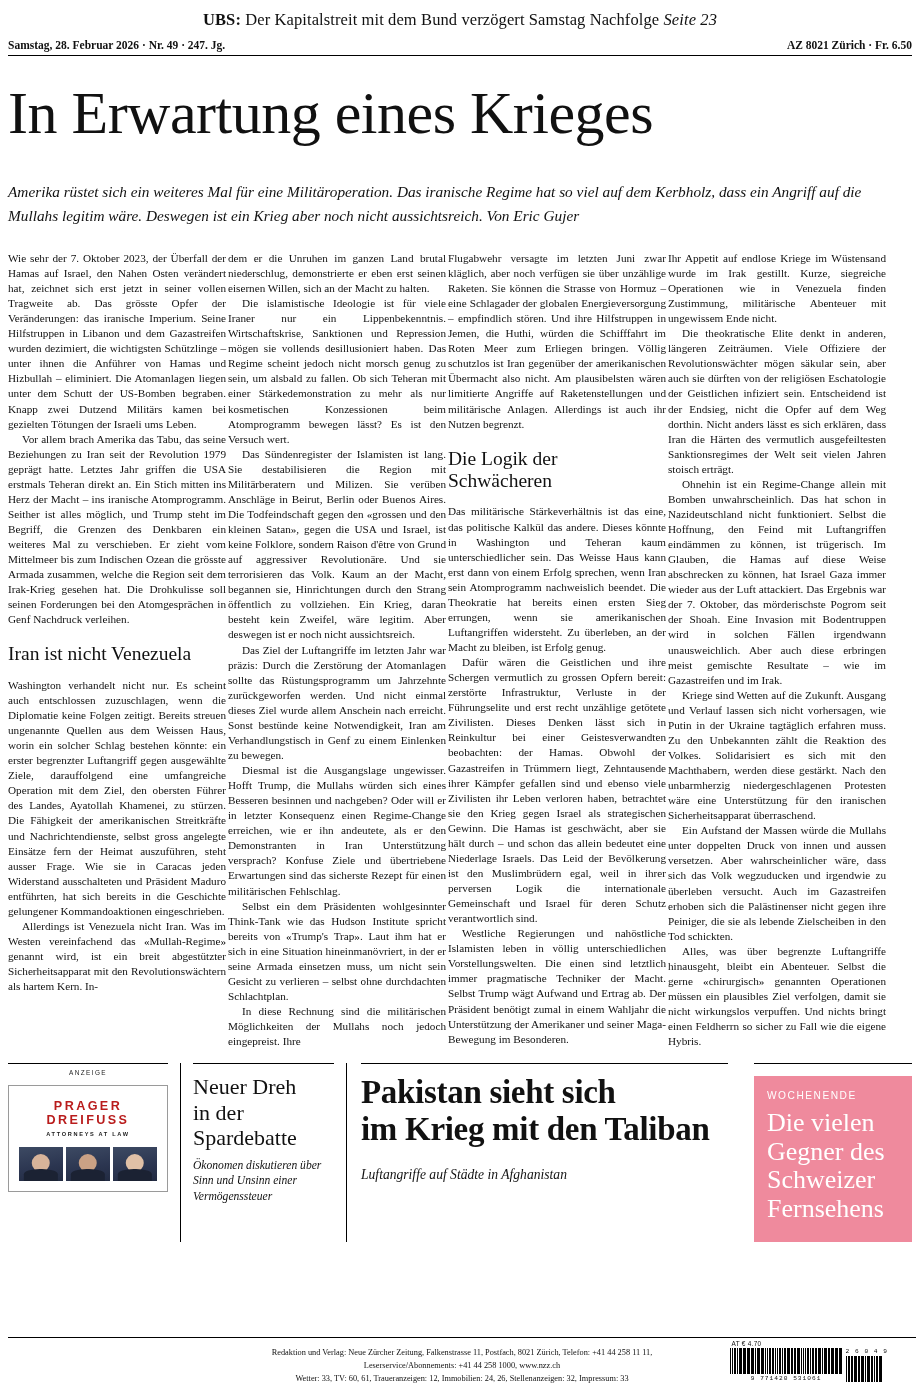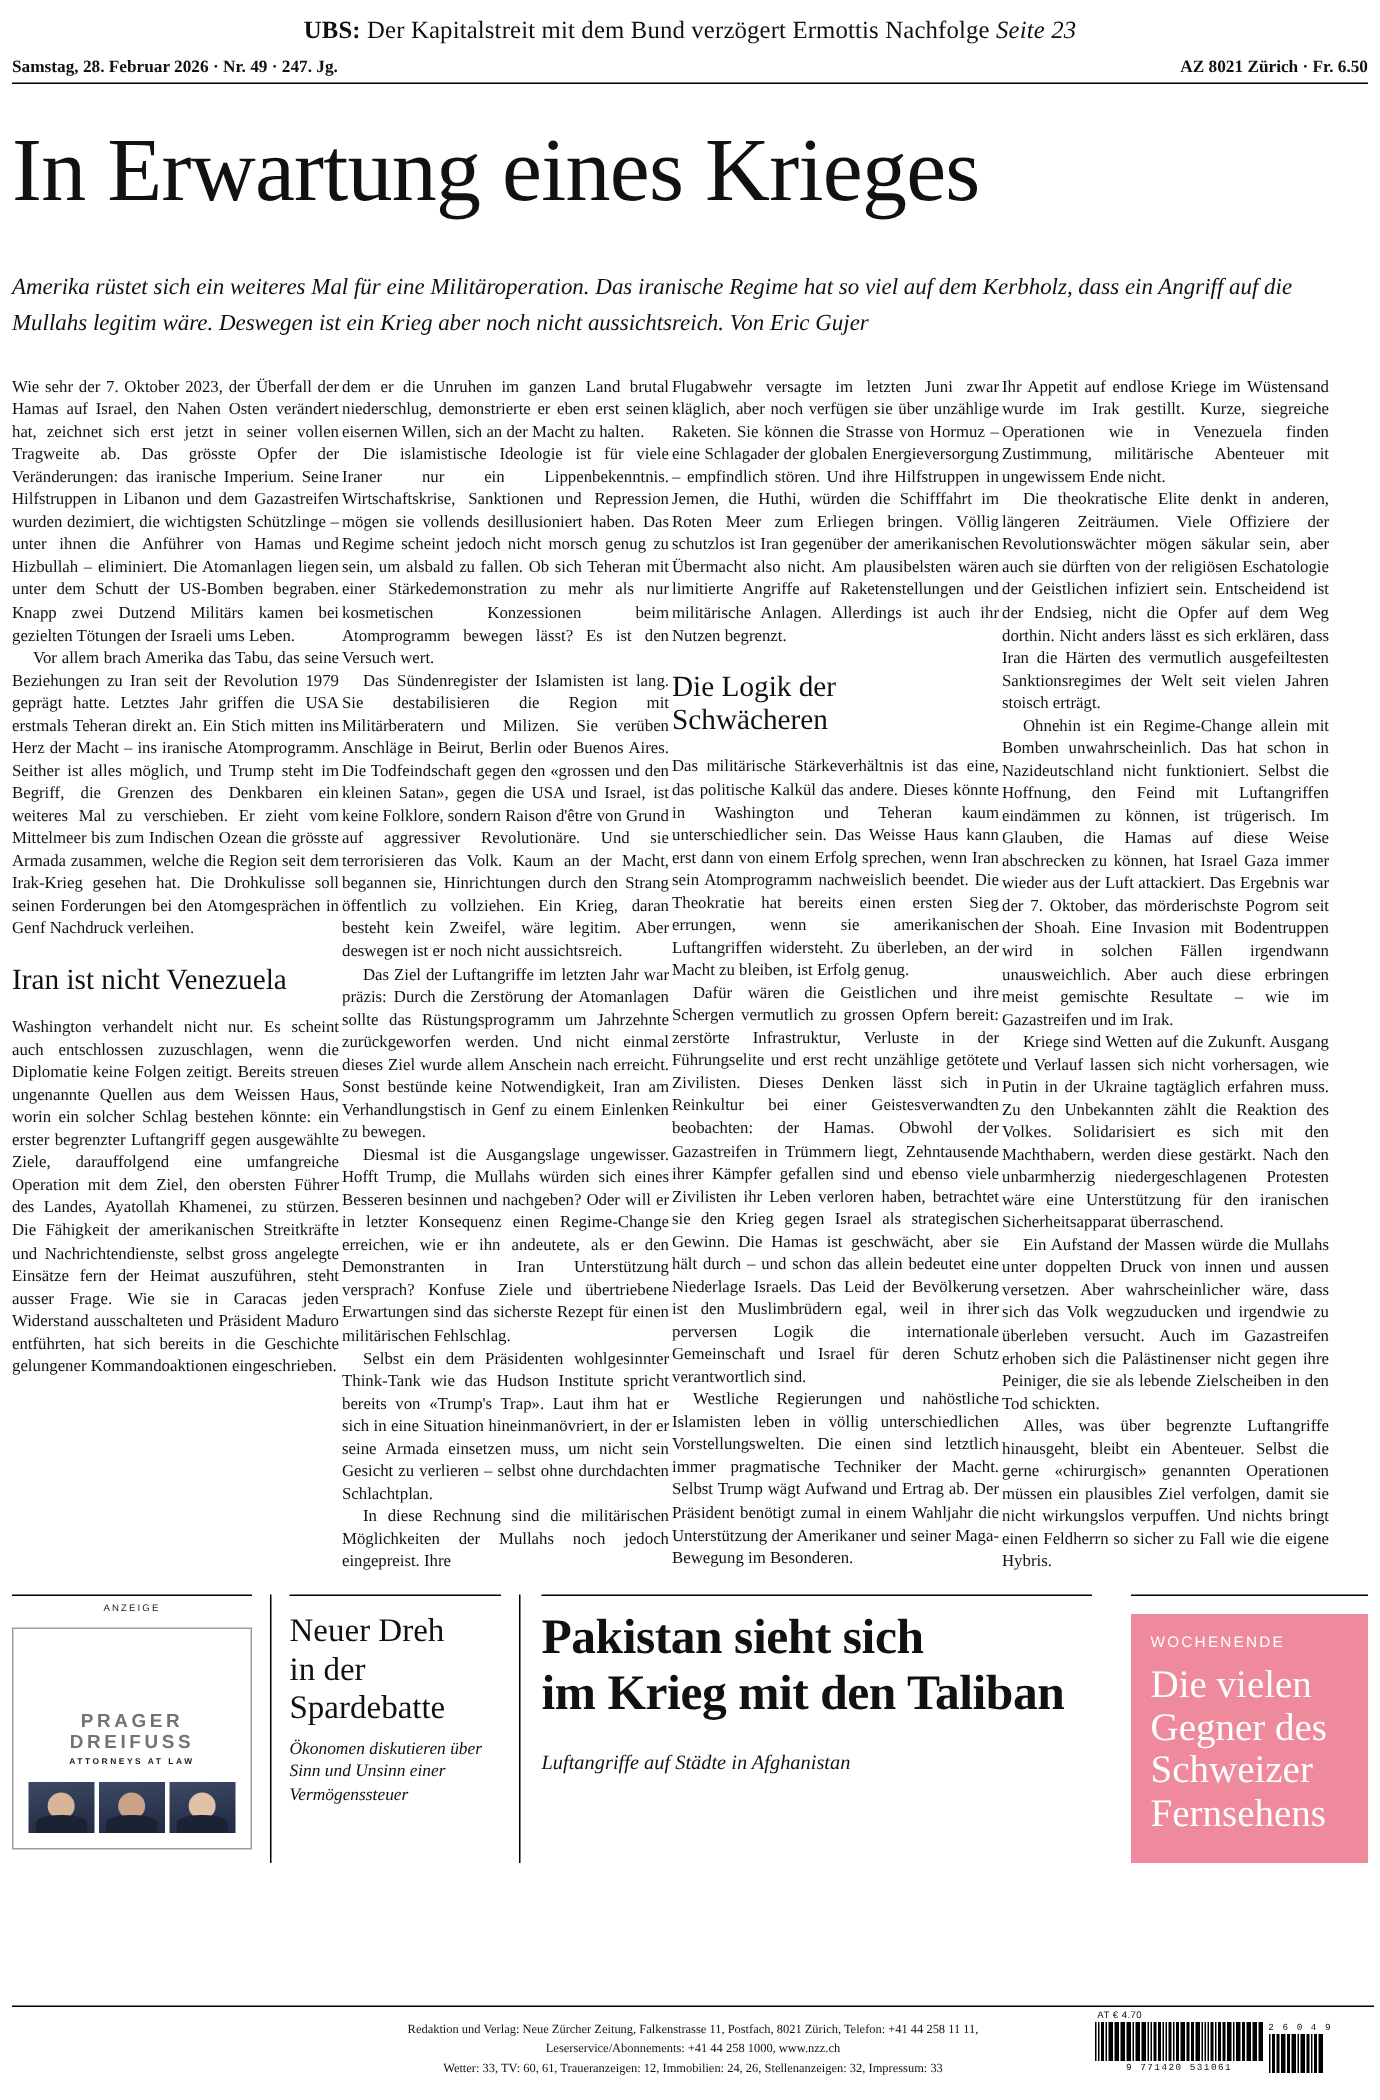--- a/index.html
+++ b/index.html
@@ -97,23 +97,23 @@
   .lw-right{width:170px;padding-left:12px;box-sizing:border-box;}
 
   .sect-rule{border-top:1.4px solid #000;margin-bottom:0;}
 
   .anzeige{
     text-align:center;font-size:6.4px;letter-spacing:1.4px;
     padding:5px 0 9px 0;color:#222;font-family:"Liberation Sans",sans-serif;
   }
   .ad-box{border:1px solid #9a9a9a;padding:13px 10px 10px 10px;}
   .ad-brand{
-    text-align:center;color:#737373;
+    text-align:center;color:#b91c1c;
     font-family:"Liberation Sans",sans-serif;
-    font-size:12.6px;font-weight:700;letter-spacing:2.4px;margin-top:41px;
+    font-size:12.6px;font-weight:700;letter-spacing:2.4px;
   }
   .ad-sub{
     text-align:center;color:#1a1a1a;
     font-family:"Liberation Sans",sans-serif;
     font-size:5.6px;font-weight:700;letter-spacing:1.7px;margin-top:4px;
   }
   .ad-grid{
     display:grid;grid-template-columns:repeat(3,1fr);gap:3px;margin-top:10px;
   }
   .ad-face{
@@ -190,21 +190,21 @@
   .bc-side{text-align:center;}
   .bc-side .bc-num{margin-bottom:1px;margin-top:0;}
 </style>
 </head>
 <body>
 
 <div class="page">
 
   <div class="teaser">
     <span class="ubs">UBS:</span>
-    <span>Der Kapitalstreit mit dem Bund verzögert Ermottis Nachfolge</span>
+    <span>Der Kapitalstreit mit dem Bund verzögert Samstag Nachfolge</span>
     <span class="pg">Seite 23</span>
   </div>
 
   <div class="dateline">
     <span>Samstag, 28. Februar 2026  ·  Nr. 49  ·  247. Jg.</span>
     <span>AZ 8021 Zürich  ·  Fr. 6.50</span>
   </div>
 
   <h1 class="lead-head">In Erwartung eines Krieges</h1>
   <p class="lead-sub">
@@ -212,20 +212,21 @@
     <span>Von Eric Gujer</span>
   </p>
 
   <div class="cols">
 
     <div class="col">
       <p>Wie sehr der 7. Oktober 2023, der Überfall der Hamas auf Israel, den Nahen Osten verändert hat, zeichnet sich erst jetzt in seiner vollen Tragweite ab. Das grösste Opfer der Veränderungen: das iranische Imperium. Seine Hilfstruppen in Libanon und dem Gazastreifen wurden dezimiert, die wichtigsten Schützlinge – unter ihnen die Anführer von Hamas und Hizbullah – eliminiert. Die Atomanlagen liegen unter dem Schutt der US-Bomben begraben. Knapp zwei Dutzend Militärs kamen bei gezielten Tötungen der Israeli ums Leben.</p>
       <p>Vor allem brach Amerika das Tabu, das seine Beziehungen zu Iran seit der Revolution 1979 geprägt hatte. Letztes Jahr griffen die USA erstmals Teheran direkt an. Ein Stich mitten ins Herz der Macht – ins iranische Atomprogramm. Seither ist alles möglich, und Trump steht im Begriff, die Grenzen des Denkbaren ein weiteres Mal zu verschieben. Er zieht vom Mittelmeer bis zum Indischen Ozean die grösste Armada zusammen, welche die Region seit dem Irak-Krieg gesehen hat. Die Drohkulisse soll seinen Forderungen bei den Atomgesprächen in Genf Nachdruck verleihen.</p>
       <h2 class="subhead">Iran ist nicht Venezuela</h2>
       <p class="after-sub">Washington verhandelt nicht nur. Es scheint auch entschlossen zuzuschlagen, wenn die Diplomatie keine Folgen zeitigt. Bereits streuen ungenannte Quellen aus dem Weissen Haus, worin ein solcher Schlag bestehen könnte: ein erster begrenzter Luftangriff gegen ausgewählte Ziele, darauffolgend eine umfangreiche Operation mit dem Ziel, den obersten Führer des Landes, Ayatollah Khamenei, zu stürzen. Die Fähigkeit der amerikanischen Streitkräfte und Nachrichtendienste, selbst gross angelegte Einsätze fern der Heimat auszuführen, steht ausser Frage. Wie sie in Caracas jeden Widerstand ausschalteten und Präsident Maduro entführten, hat sich bereits in die Geschichte gelungener Kommandoaktionen eingeschrieben.</p>
+      <p>Allerdings ist Venezuela nicht Iran. Was im Westen vereinfachend das «Mullah-Regime» genannt wird, ist ein breit abgestützter Sicherheitsapparat mit den Revolutionswächtern als hartem Kern. In-</p>
     </div>
 
     <div class="col">
       <p>dem er die Unruhen im ganzen Land brutal niederschlug, demonstrierte er eben erst seinen eisernen Willen, sich an der Macht zu halten.</p>
       <p>Die islamistische Ideologie ist für viele Iraner nur ein Lippenbekenntnis. Wirtschaftskrise, Sanktionen und Repression mögen sie vollends desillusioniert haben. Das Regime scheint jedoch nicht morsch genug zu sein, um alsbald zu fallen. Ob sich Teheran mit einer Stärkedemonstration zu mehr als nur kosmetischen Konzessionen beim Atomprogramm bewegen lässt? Es ist den Versuch wert.</p>
       <p>Das Sündenregister der Islamisten ist lang. Sie destabilisieren die Region mit Militärberatern und Milizen. Sie verüben Anschläge in Beirut, Berlin oder Buenos Aires. Die Todfeindschaft gegen den «grossen und den kleinen Satan», gegen die USA und Israel, ist keine Folklore, sondern Raison d'être von Grund auf aggressiver Revolutionäre. Und sie terrorisieren das Volk. Kaum an der Macht, begannen sie, Hinrichtungen durch den Strang öffentlich zu vollziehen. Ein Krieg, daran besteht kein Zweifel, wäre legitim. Aber deswegen ist er noch nicht aussichtsreich.</p>
       <p>Das Ziel der Luftangriffe im letzten Jahr war präzis: Durch die Zerstörung der Atomanlagen sollte das Rüstungsprogramm um Jahrzehnte zurückgeworfen werden. Und nicht einmal dieses Ziel wurde allem Anschein nach erreicht. Sonst bestünde keine Notwendigkeit, Iran am Verhandlungstisch in Genf zu einem Einlenken zu bewegen.</p>
       <p>Diesmal ist die Ausgangslage ungewisser. Hofft Trump, die Mullahs würden sich eines Besseren besinnen und nachgeben? Oder will er in letzter Konsequenz einen Regime-Change erreichen, wie er ihn andeutete, als er den Demonstranten in Iran Unterstützung versprach? Konfuse Ziele und übertriebene Erwartungen sind das sicherste Rezept für einen militärischen Fehlschlag.</p>
       <p>Selbst ein dem Präsidenten wohlgesinnter Think-Tank wie das Hudson Institute spricht bereits von «Trump's Trap». Laut ihm hat er sich in eine Situation hineinmanövriert, in der er seine Armada einsetzen muss, um nicht sein Gesicht zu verlieren – selbst ohne durchdachten Schlachtplan.</p>
       <p>In diese Rechnung sind die militärischen Möglichkeiten der Mullahs noch jedoch eingepreist. Ihre</p>

